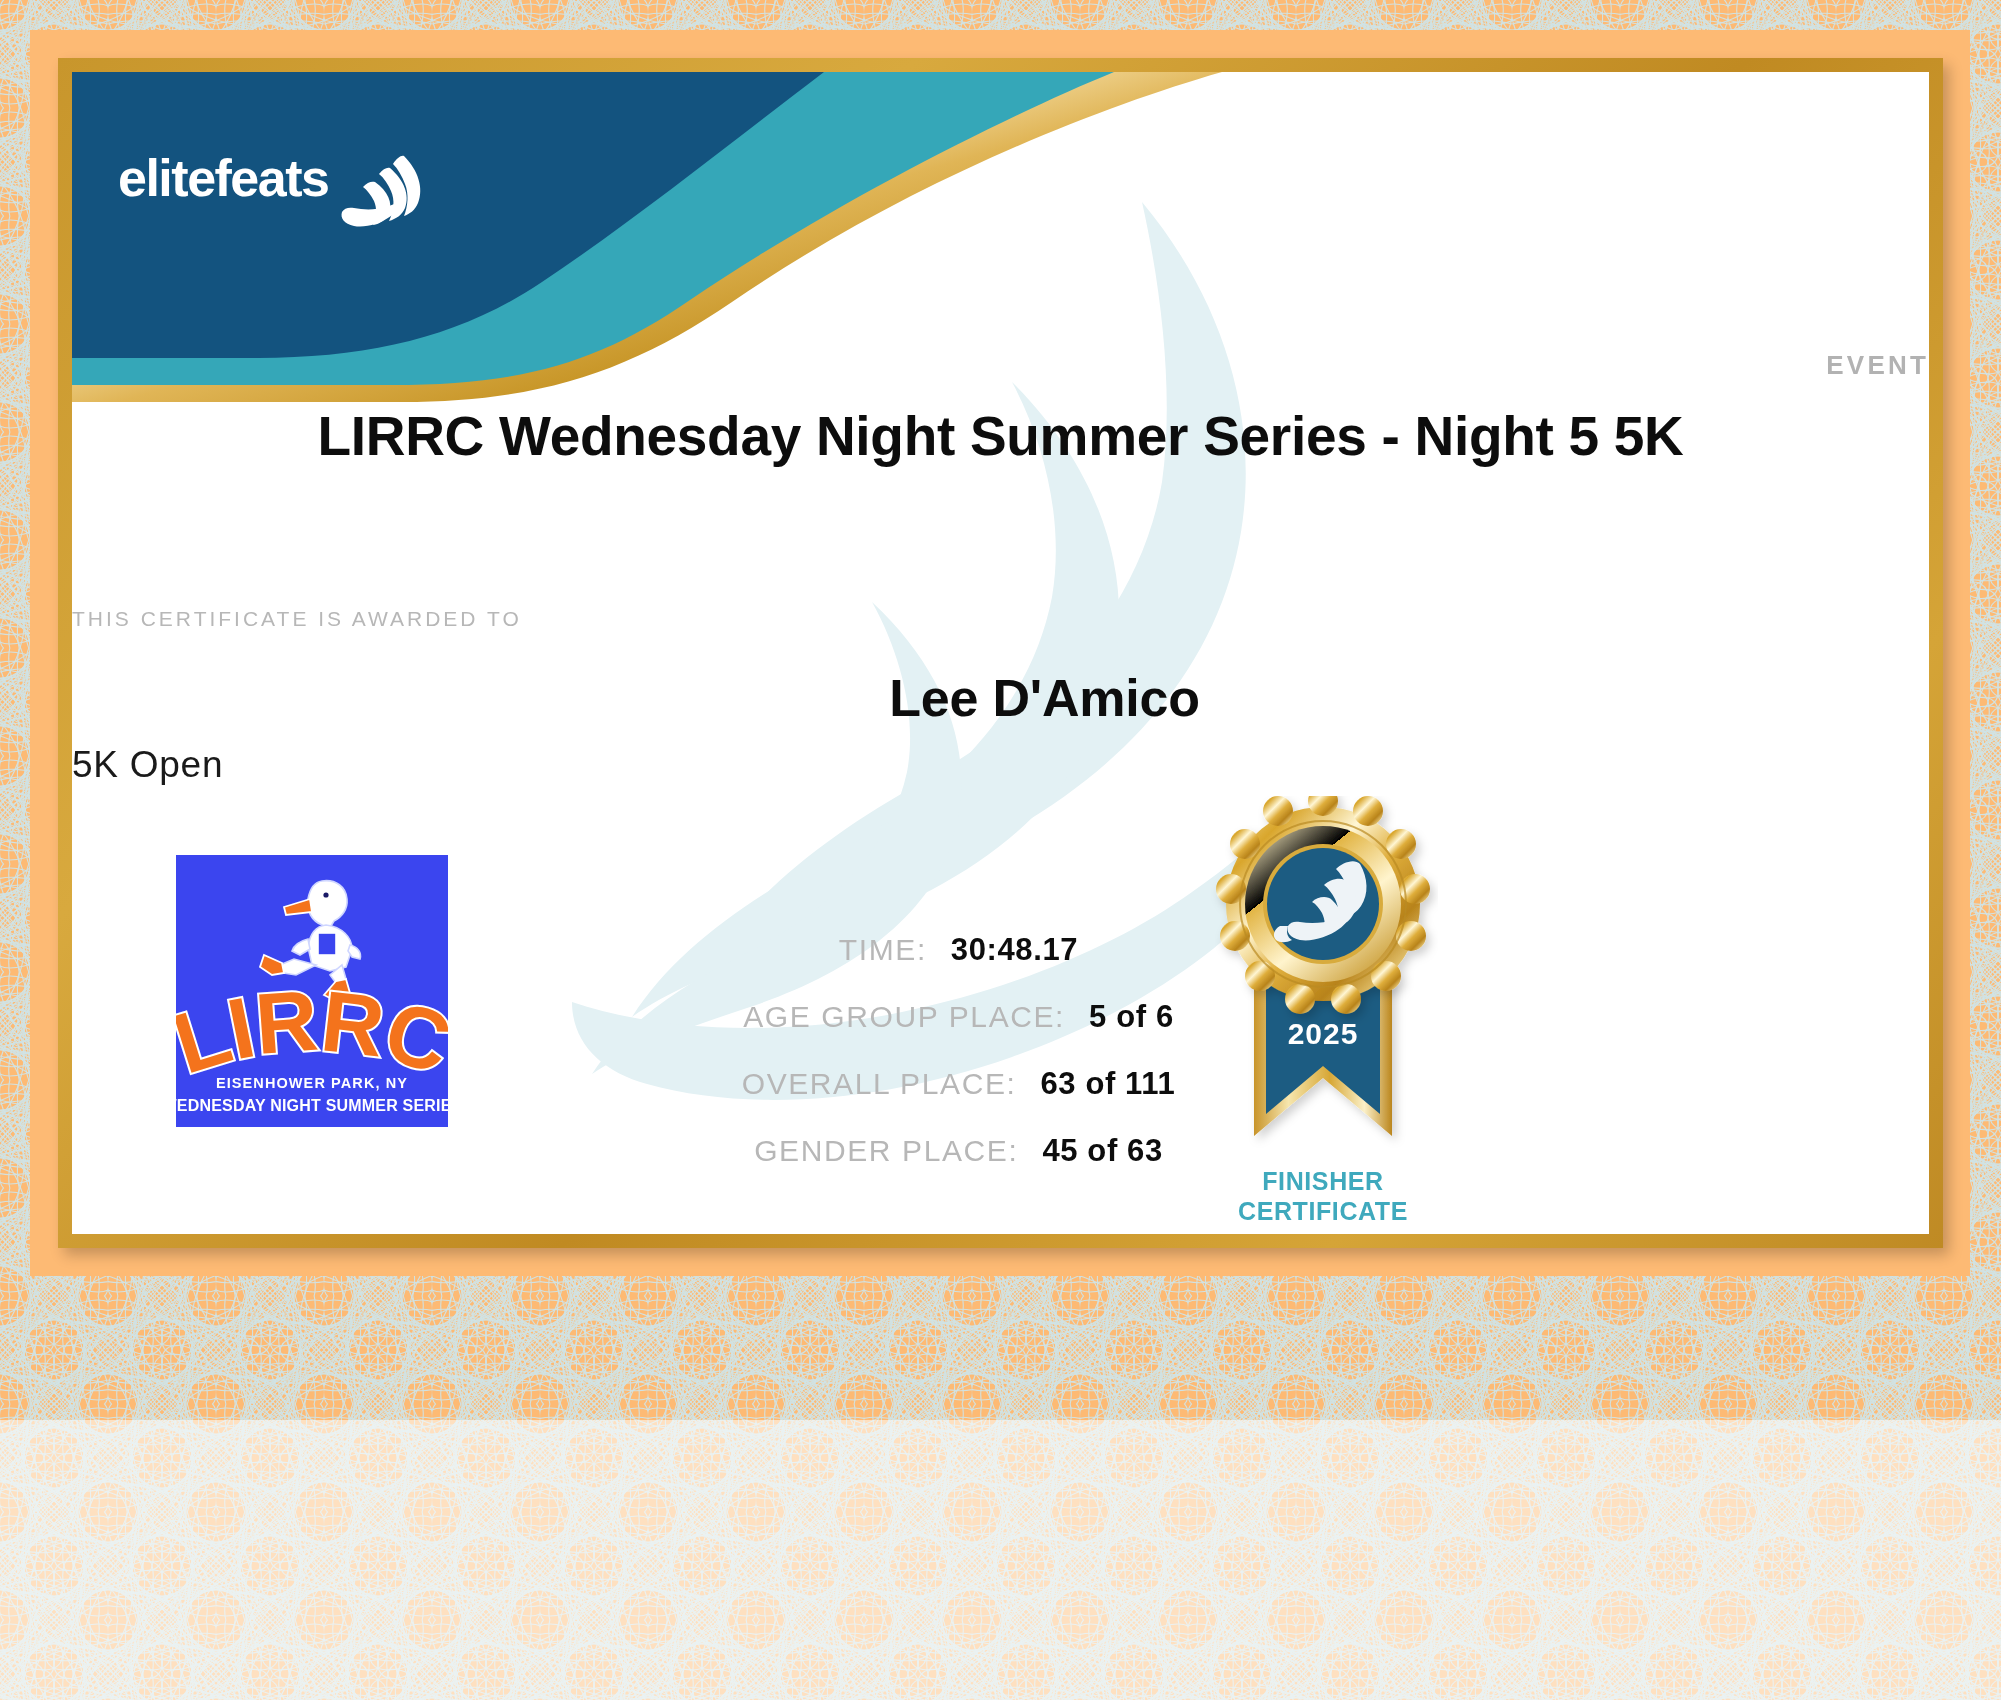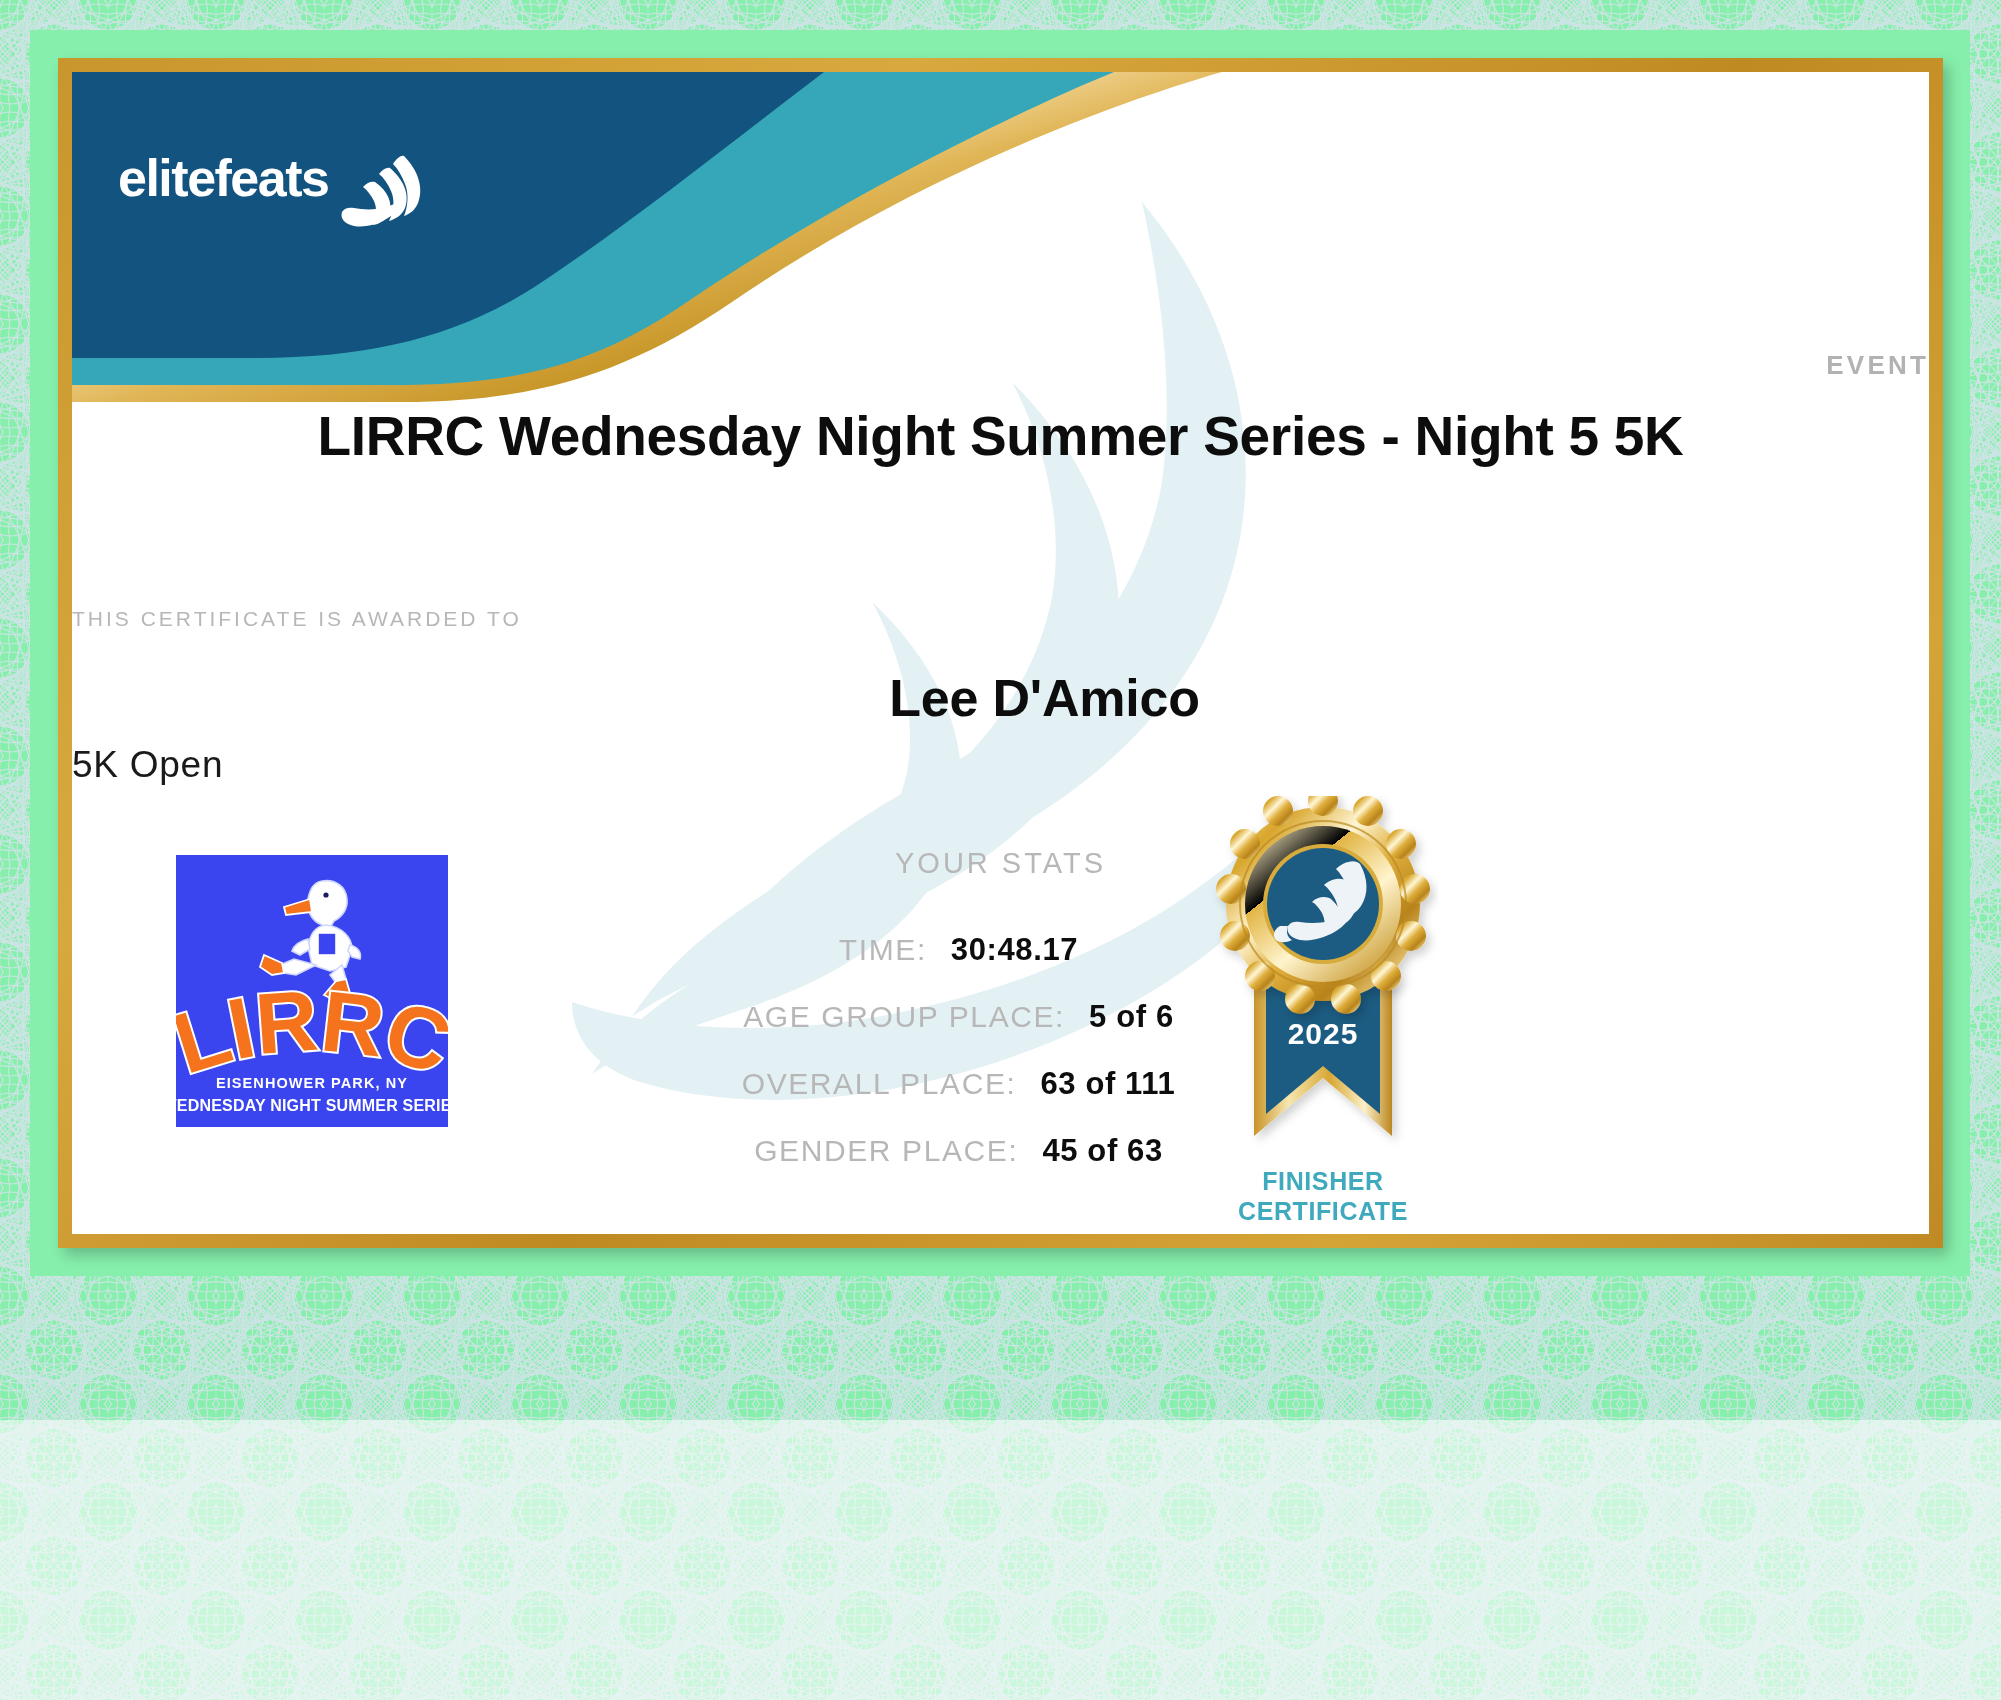--- a/index.html
+++ b/index.html
@@ -12,21 +12,21 @@
     height: 1700px;
     font-family: "Liberation Sans", sans-serif;
     overflow: hidden;
   }
 
   
   #page {
     position: relative;
     width: 2001px;
     height: 1700px;
-    background: #86efac;
+    background: #fdba74;
     overflow: hidden;
   }
   #guilloche {
     position: absolute;
     inset: 0;
     width: 2001px;
     height: 1700px;
     pointer-events: none;
   }
 
@@ -312,21 +312,20 @@
         </g>
       </svg>
 
       <div id="event-label" class="geo">EVENT</div>
       <div id="event-title" class="geo">LIRRC Wednesday Night Summer Series - Night 5 5K</div>
 
       <div id="awarded-label" class="geo">THIS CERTIFICATE IS AWARDED TO</div>
       <div id="recipient-name" class="geo">Lee D'Amico</div>
       <div id="recipient-division" class="geo">5K Open</div>
 
-      <div id="stats-label" class="geo">YOUR STATS</div>
 
       <div id="stats-list">
         <div class="stat-row">
           <span class="stat-key geo">TIME:</span>
           <span class="stat-val geo">30:48.17</span>
         </div>
         <div class="stat-row">
           <span class="stat-key geo">AGE GROUP PLACE:</span>
           <span class="stat-val geo">5 of 6</span>
         </div>

